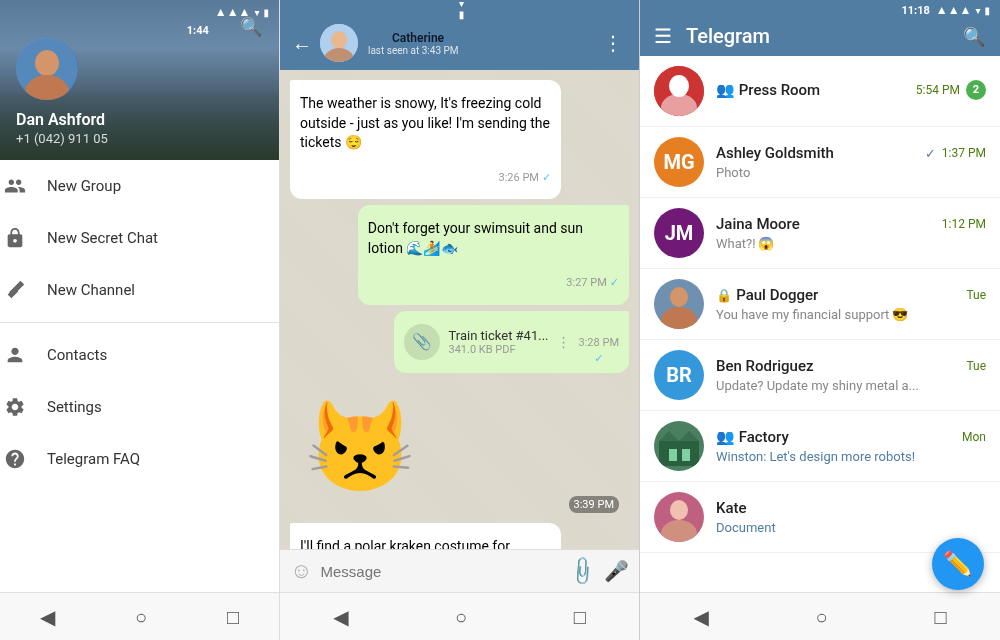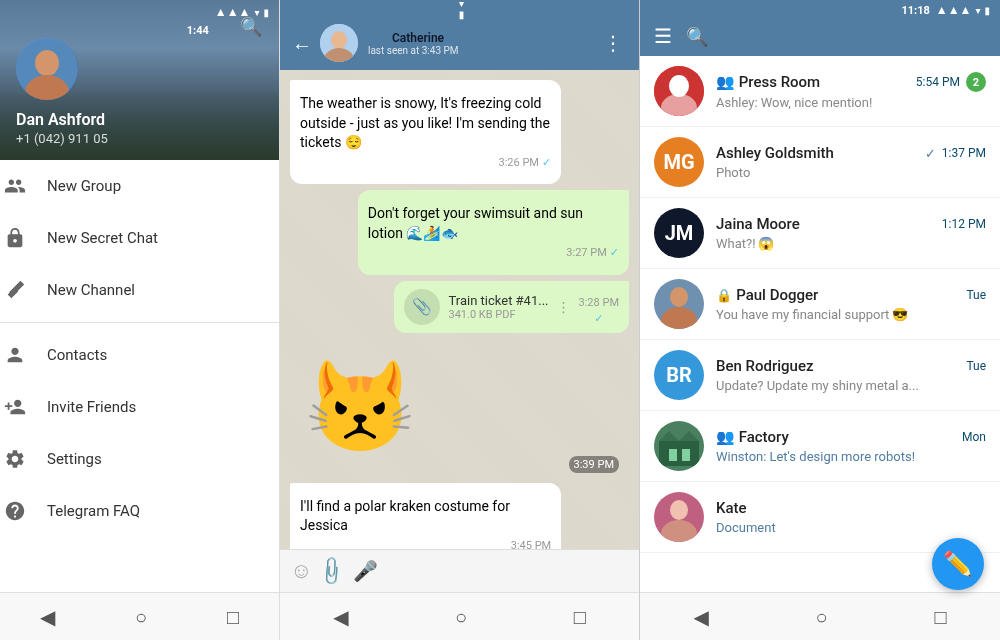--- a/index.html
+++ b/index.html
@@ -303,21 +303,21 @@
 
     .msg-bubble.in {
       background: #fff;
       border-radius: 2px 12px 12px 12px;
     }
 
     .msg-time {
       font-size: 11px;
       color: #999;
       text-align: right;
-      margin-top: 2px;
+      margin-top: 17px;
       display: flex;
       align-items: center;
       justify-content: flex-end;
       gap: 3px;
     }
 
     .msg-check {
       color: #4fc3f7;
       font-size: 11px;
     }
@@ -537,21 +537,21 @@
       font-size: 15px;
       font-weight: 500;
       color: #222;
       display: flex;
       align-items: center;
       gap: 4px;
     }
 
     .contact-time {
       font-size: 12px;
-      color: #0c4a6e;
+      color: #4d7c0f;
       flex-shrink: 0;
     }
 
     .contact-preview {
       font-size: 13px;
       color: #888;
       overflow: hidden;
       text-overflow: ellipsis;
       white-space: nowrap;
       display: flex;
@@ -685,28 +685,20 @@
       <span class="menu-item-label">New Channel</span>
     </div>
     <div class="menu-divider"></div>
     <div class="menu-item">
       <span class="menu-item-icon">
         <svg width="22" height="22" viewBox="0 0 24 24" fill="#666">
             <path d="M12 12c2.21 0 4-1.79 4-4s-1.79-4-4-4-4 1.79-4 4 1.79 4 4 4zm0 2c-2.67 0-8 1.34-8 4v2h16v-2c0-2.66-5.33-4-8-4z"></path>
           </svg>
       </span>
       <span class="menu-item-label">Contacts</span>
-    </div>
-    <div class="menu-item">
-      <span class="menu-item-icon">
-        <svg width="22" height="22" viewBox="0 0 24 24" fill="#666">
-            <path d="M15 12c2.21 0 4-1.79 4-4s-1.79-4-4-4-4 1.79-4 4 1.79 4 4 4zm-9-2V7H4v3H1v2h3v3h2v-3h3v-2H6zm9 4c-2.67 0-8 1.34-8 4v2h16v-2c0-2.66-5.33-4-8-4z"></path>
-          </svg>
-      </span>
-      <span class="menu-item-label">Invite Friends</span>
     </div>
     <div class="menu-item">
       <span class="menu-item-icon">
         <svg width="22" height="22" viewBox="0 0 24 24" fill="#666">
             <path d="M19.14,12.94c0.04-0.3,0.06-0.61,0.06-0.94c0-0.32-0.02-0.64-0.07-0.94l2.03-1.58c0.18-0.14,0.23-0.41,0.12-0.61 l-1.92-3.32c-0.12-0.22-0.37-0.29-0.59-0.22l-2.39,0.96c-0.5-0.38-1.03-0.7-1.62-0.94L14.4,2.81c-0.04-0.24-0.24-0.41-0.48-0.41 h-3.84c-0.24,0-0.43,0.17-0.47,0.41L9.25,5.35C8.66,5.59,8.12,5.92,7.63,6.29L5.24,5.33c-0.22-0.08-0.47,0-0.59,0.22L2.74,8.87 C2.62,9.08,2.66,9.34,2.86,9.48l2.03,1.58C4.84,11.36,4.8,11.69,4.8,12s0.02,0.64,0.07,0.94l-2.03,1.58 c-0.18,0.14-0.23,0.41-0.12,0.61l1.92,3.32c0.12,0.22,0.37,0.29,0.59,0.22l2.39-0.96c0.5,0.38,1.03,0.7,1.62,0.94l0.36,2.54 c0.05,0.24,0.24,0.41,0.48,0.41h3.84c0.24,0,0.44-0.17,0.47-0.41l0.36-2.54c0.59-0.24,1.13-0.56,1.62-0.94l2.39,0.96 c0.22,0.08,0.47,0,0.59-0.22l1.92-3.32c0.12-0.22,0.07-0.47-0.12-0.61L19.14,12.94z M12,15.6c-1.98,0-3.6-1.62-3.6-3.6 s1.62-3.6,3.6-3.6s3.6,1.62,3.6,3.6S13.98,15.6,12,15.6z"></path>
           </svg>
       </span>
       <span class="menu-item-label">Settings</span>
     </div>
     <div class="menu-item">
@@ -801,20 +793,21 @@
         <span>I'll find a polar kraken costume for Jessica</span>
         <div class="msg-time">
           <span>3:45 PM</span>
         </div>
       </div>
     </div>
   </div>
 
   <div class="chat-input-bar">
     <span class="chat-emoji-btn">☺</span>
+    <input class="chat-input-field" type="text" placeholder="Message" style="">
     <span class="chat-attach-btn">📎</span>
     <span class="chat-mic-btn">🎤</span>
   </div>
 
   <div class="nav-bar">
     <div class="nav-btn">◀</div>
     <div class="nav-btn">○</div>
     <div class="nav-btn">□</div>
   </div>
 </div>
@@ -823,20 +816,21 @@
 
   <div class="list-header">
     <div class="list-status-bar">
       <span class="list-status-text">11:18</span>
       <span style="color:#fff;font-size:12px;margin-left:6px;">▲▲▲</span>
       <span style="color:#fff;font-size:10px;margin-left:4px;">▾</span>
       <span style="color:#fff;font-size:10px;margin-left:4px;">▮</span>
     </div>
     <div class="list-header-content">
       <span class="list-menu-btn">☰</span>
+      <span class="list-title">Telegram</span>
       <span class="list-search-btn">🔍</span>
     </div>
   </div>
 
   <div class="contacts-list">
 
     <div class="contact-item">
       <div class="contact-avatar" style="background: #e74c3c; overflow:hidden; padding:0;">
         <svg width="50" height="50" viewBox="0 0 50 50">
           <rect width="50" height="50" fill="#cc3333"></rect>
@@ -848,24 +842,20 @@
         <div class="contact-name-row">
           <div class="contact-name">
             <span>👥</span>
             <span>Press Room</span>
           </div>
           <div style="display:flex;align-items:center;gap:6px;">
             <span class="contact-time">5:54 PM</span>
             <span class="badge">2</span>
           </div>
         </div>
-        <div class="contact-preview">
-          <span>Ashley:</span>
-          <span> Wow, nice mention!</span>
-        </div>
       </div>
     </div>
 
     <div class="contact-item">
       <div class="contact-avatar" style="background:#e67e22;">
         <span>MG</span>
       </div>
       <div class="contact-info">
         <div class="contact-name-row">
           <div class="contact-name">Ashley Goldsmith</div>
@@ -874,21 +864,21 @@
             <span class="contact-time">1:37 PM</span>
           </div>
         </div>
         <div class="contact-preview">
           <span>Photo</span>
         </div>
       </div>
     </div>
 
     <div class="contact-item">
-      <div class="contact-avatar" style="background:#0f172a;">
+      <div class="contact-avatar" style="background:#701a75;">
         <span>JM</span>
       </div>
       <div class="contact-info">
         <div class="contact-name-row">
           <div class="contact-name">Jaina Moore</div>
           <span class="contact-time">1:12 PM</span>
         </div>
         <div class="contact-preview">
           <span>What?! 😱</span>
         </div>

